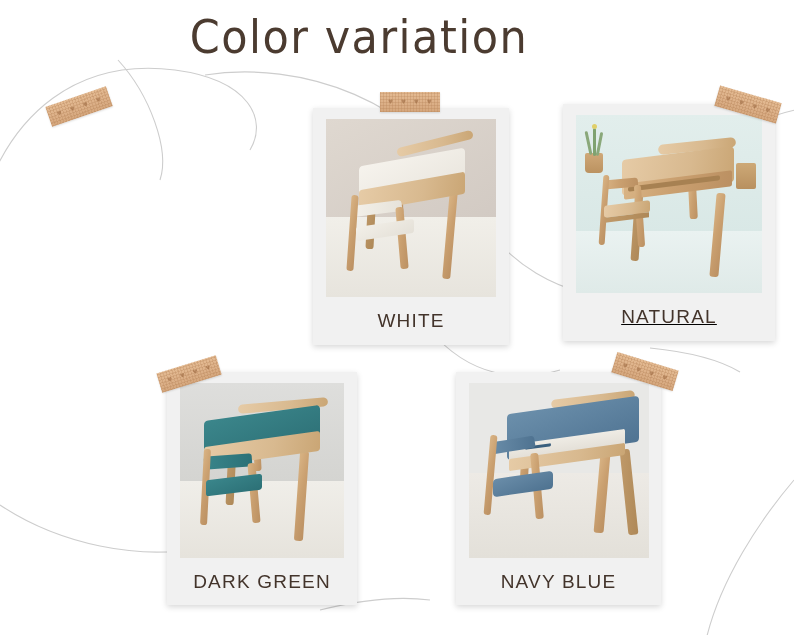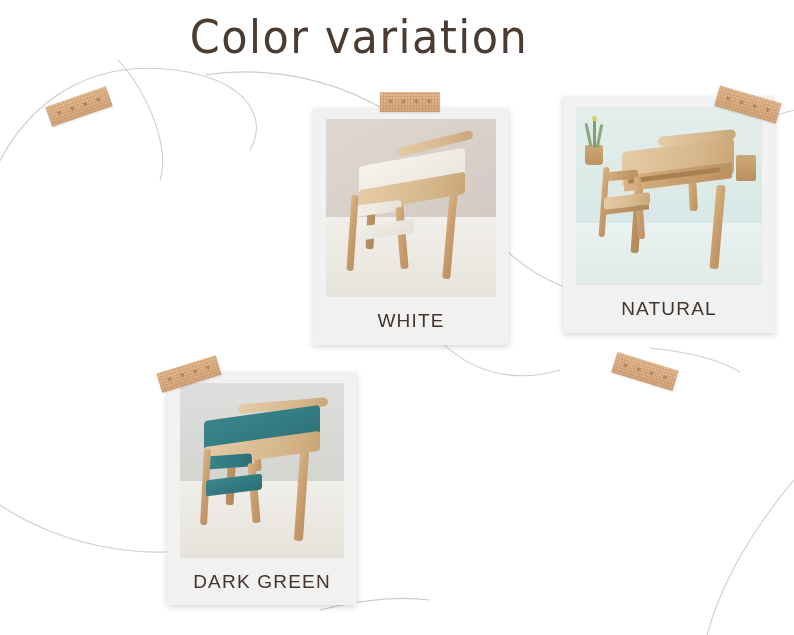--- a/index.html
+++ b/index.html
@@ -174,21 +174,21 @@
   </div>
   <div class="tape" style="left:380px; top:92px; width:60px; height:20px; transform:rotate(0deg);">
     <div class="hearts">
       <span>♥</span>
         <span>♥</span>
         <span>♥</span>
         <span>♥</span>
     </div>
   </div>
 
-  <div class="card" style="left:563px; top:96px; width:212px; height:237px;">
+  <div class="card" style="left:563px; top:104px; width:212px; height:237px;text-decoration:underline;">
     <div class="card-photo" style="width:186px; height:178px;">
       <div class="scene">
         <div class="wall" style="height:118px; background:linear-gradient(180deg,#e2eeec,#d9e8e6);"></div>
         <div class="floor" style="height:62px; background:linear-gradient(180deg,#eaf2f1,#dfeae8);"></div>
 
         <div style="position:absolute; left:9px; top:38px; width:18px; height:20px; background:linear-gradient(180deg,#cfa878,#bb9260); border-radius:2px 2px 4px 4px;"></div>
         <div style="position:absolute; left:11px; top:16px; width:3px; height:24px; background:#8aa87a; transform:rotate(-12deg); border-radius:2px;"></div>
         <div style="position:absolute; left:17px; top:13px; width:3px; height:28px; background:#7fa270; border-radius:2px;"></div>
         <div style="position:absolute; left:22px; top:17px; width:3px; height:24px; background:#8aa87a; transform:rotate(11deg); border-radius:2px;"></div>
         <div style="position:absolute; left:16px; top:9px;  width:5px; height:5px; background:#e0cf6a; border-radius:50%;"></div>
@@ -243,20 +243,42 @@
   </div>
   <div class="tape" style="left:158px; top:364px; width:62px; height:20px; transform:rotate(-17deg);">
     <div class="hearts">
       <span>♥</span>
         <span>♥</span>
         <span>♥</span>
         <span>♥</span>
     </div>
   </div>
 
+  <div class="card" style="left:456px; top:372px; width:205px; height:233px;">
+    <div class="card-photo" style="width:180px; height:175px;">
+      <div class="scene">
+        <div class="wall" style="height:90px; background:linear-gradient(180deg,#d8d9d7,#cecfcc;);"></div>
+        <div class="floor" style="height:85px; background:linear-gradient(180deg,#edeae5,#e3e0d9);"></div>
+        <div class="leg wood" style="left:128px; top:70px; width:10px; height:80px; transform:rotate(5deg); border-radius:3px;"></div>
+        <div class="leg wood-dk" style="left:155px; top:66px; width:10px; height:86px; transform:rotate(-6deg); border-radius:3px;"></div>
+        <div class="leg wood" style="left:52px;  top:56px; width:8px;  height:42px; transform:rotate(3deg); border-radius:3px;"></div>
+        <div class="rail wood-lt" style="left:82px; top:12px; width:84px; height:9px; transform:rotate(-7deg); border-radius:5px;"></div>
+        <div class="top" style="left:38px; top:22px; width:132px; height:46px; background:linear-gradient(165deg,#6b8fab,#4f7392); transform:skewY(-8deg); border-radius:4px;"></div>
+        <div class="drawer" style="left:40px; top:54px; width:116px; height:22px; background:linear-gradient(180deg,#efece5,#ded9d0); transform:skewY(-8deg); border-radius:2px;"></div>
+        <div class="apron wood-lt" style="left:40px; top:68px; width:116px; height:12px; transform:skewY(-8deg); border-radius:2px;"></div>
+        <div style="position:absolute; left:56px; top:62px; width:26px; height:3px; background:#3a5f7d; transform:skewY(-8deg); border-radius:2px;"></div>
+
+        <div class="back" style="left:22px; top:56px; width:44px; height:12px; background:linear-gradient(100deg,#6a8da9,#4e7290); transform:rotate(-9deg); border-radius:3px;"></div>
+        <div class="leg wood" style="left:18px; top:52px; width:7px; height:80px; transform:rotate(5deg); border-radius:3px;"></div>
+        <div class="leg wood" style="left:64px; top:70px; width:8px; height:66px; transform:rotate(-5deg); border-radius:3px;"></div>
+        <div class="seat" style="left:24px; top:92px; width:60px; height:18px; background:linear-gradient(165deg,#6a8da9,#4e7290); transform:skewY(-8deg); border-radius:4px;"></div>
+      </div>
+    </div>
+    <div class="card-label">NAVY BLUE</div>
+  </div>
   <div class="tape" style="left:613px; top:361px; width:64px; height:21px; transform:rotate(17deg);">
     <div class="hearts">
       <span>♥</span>
         <span>♥</span>
         <span>♥</span>
         <span>♥</span>
     </div>
   </div>
 
 </div>

